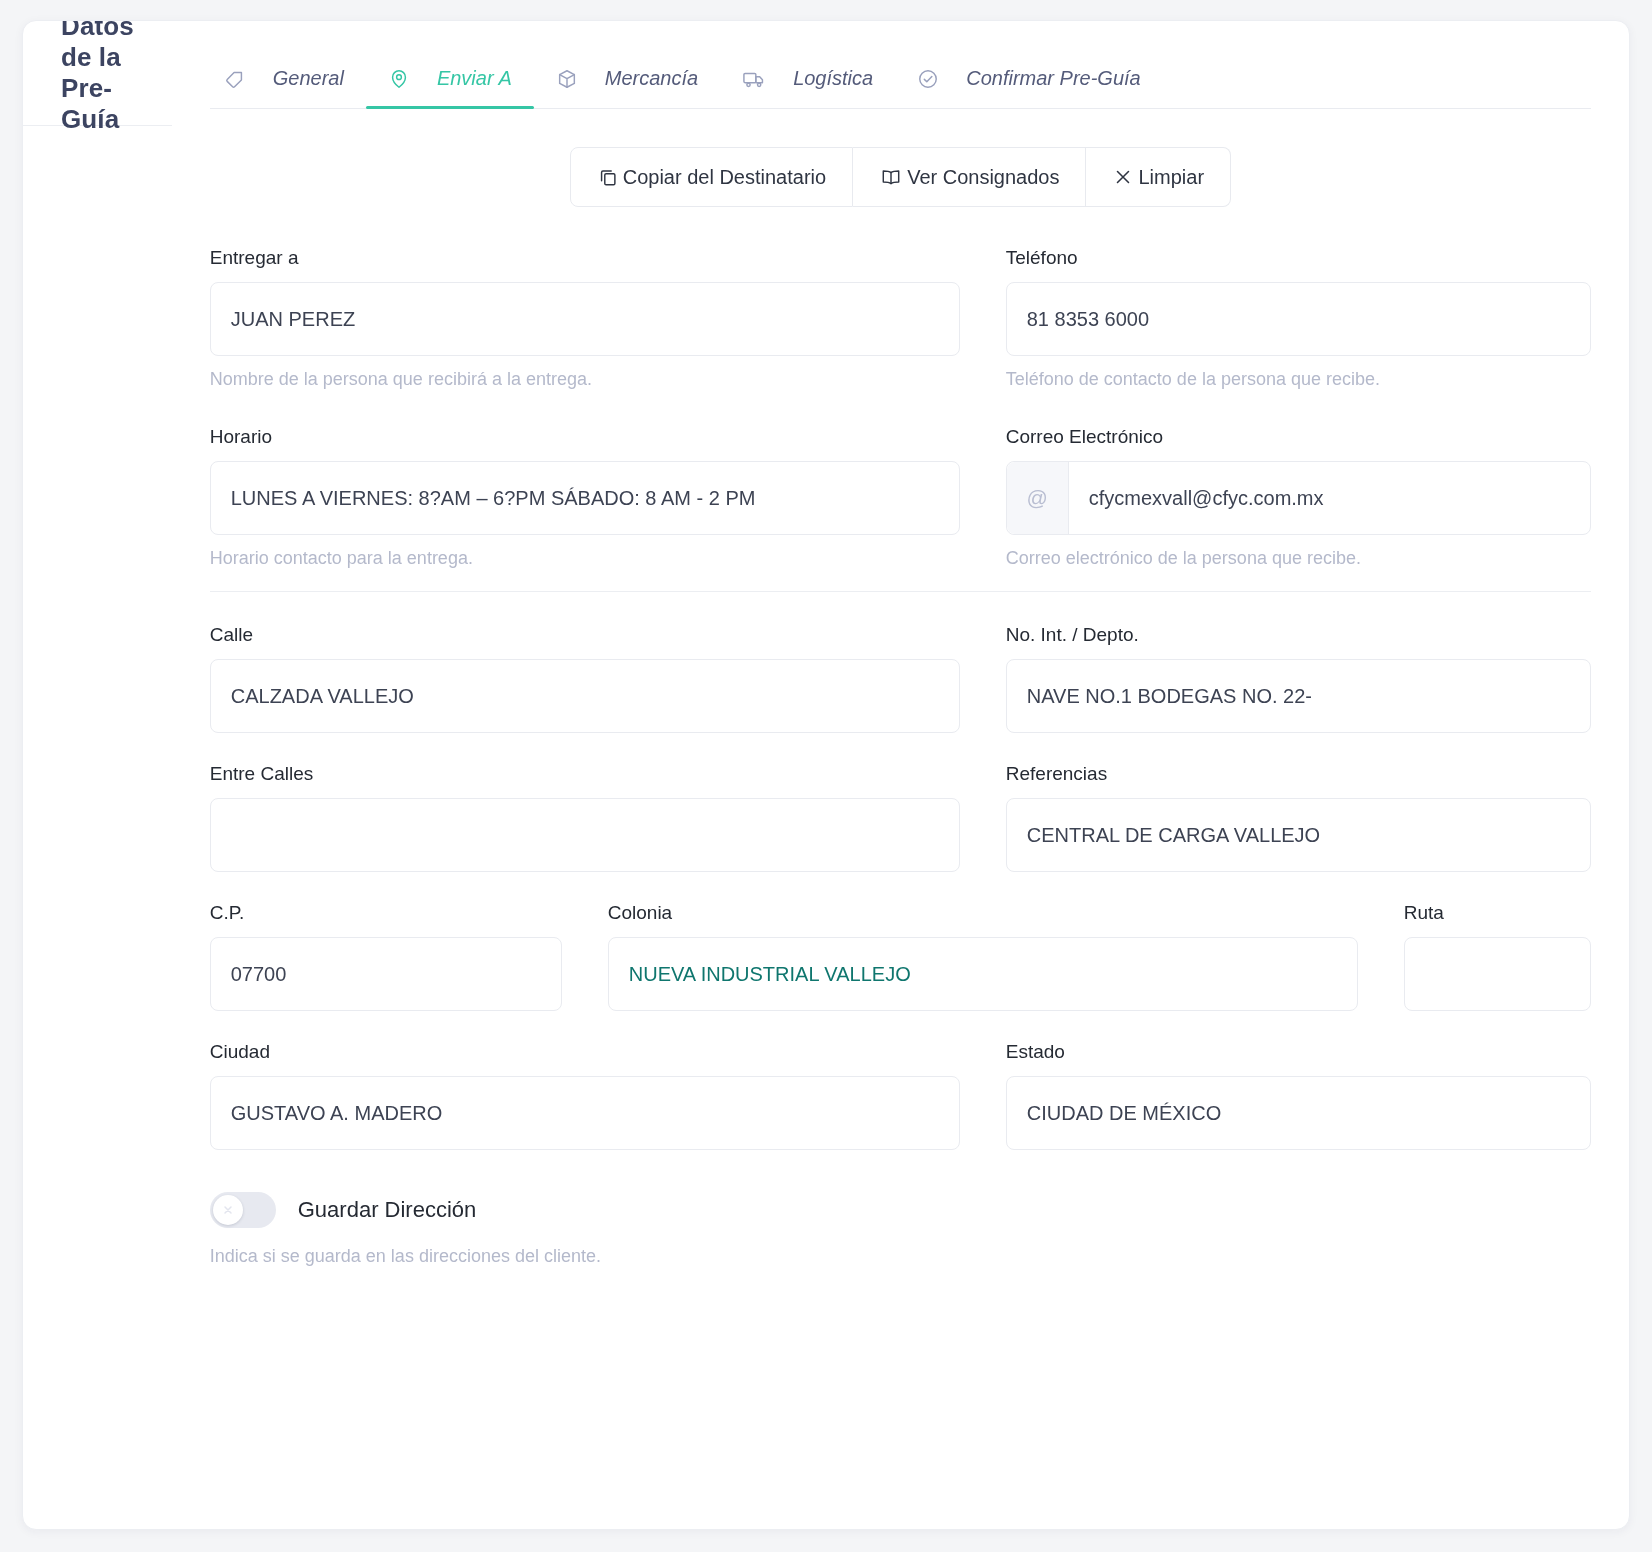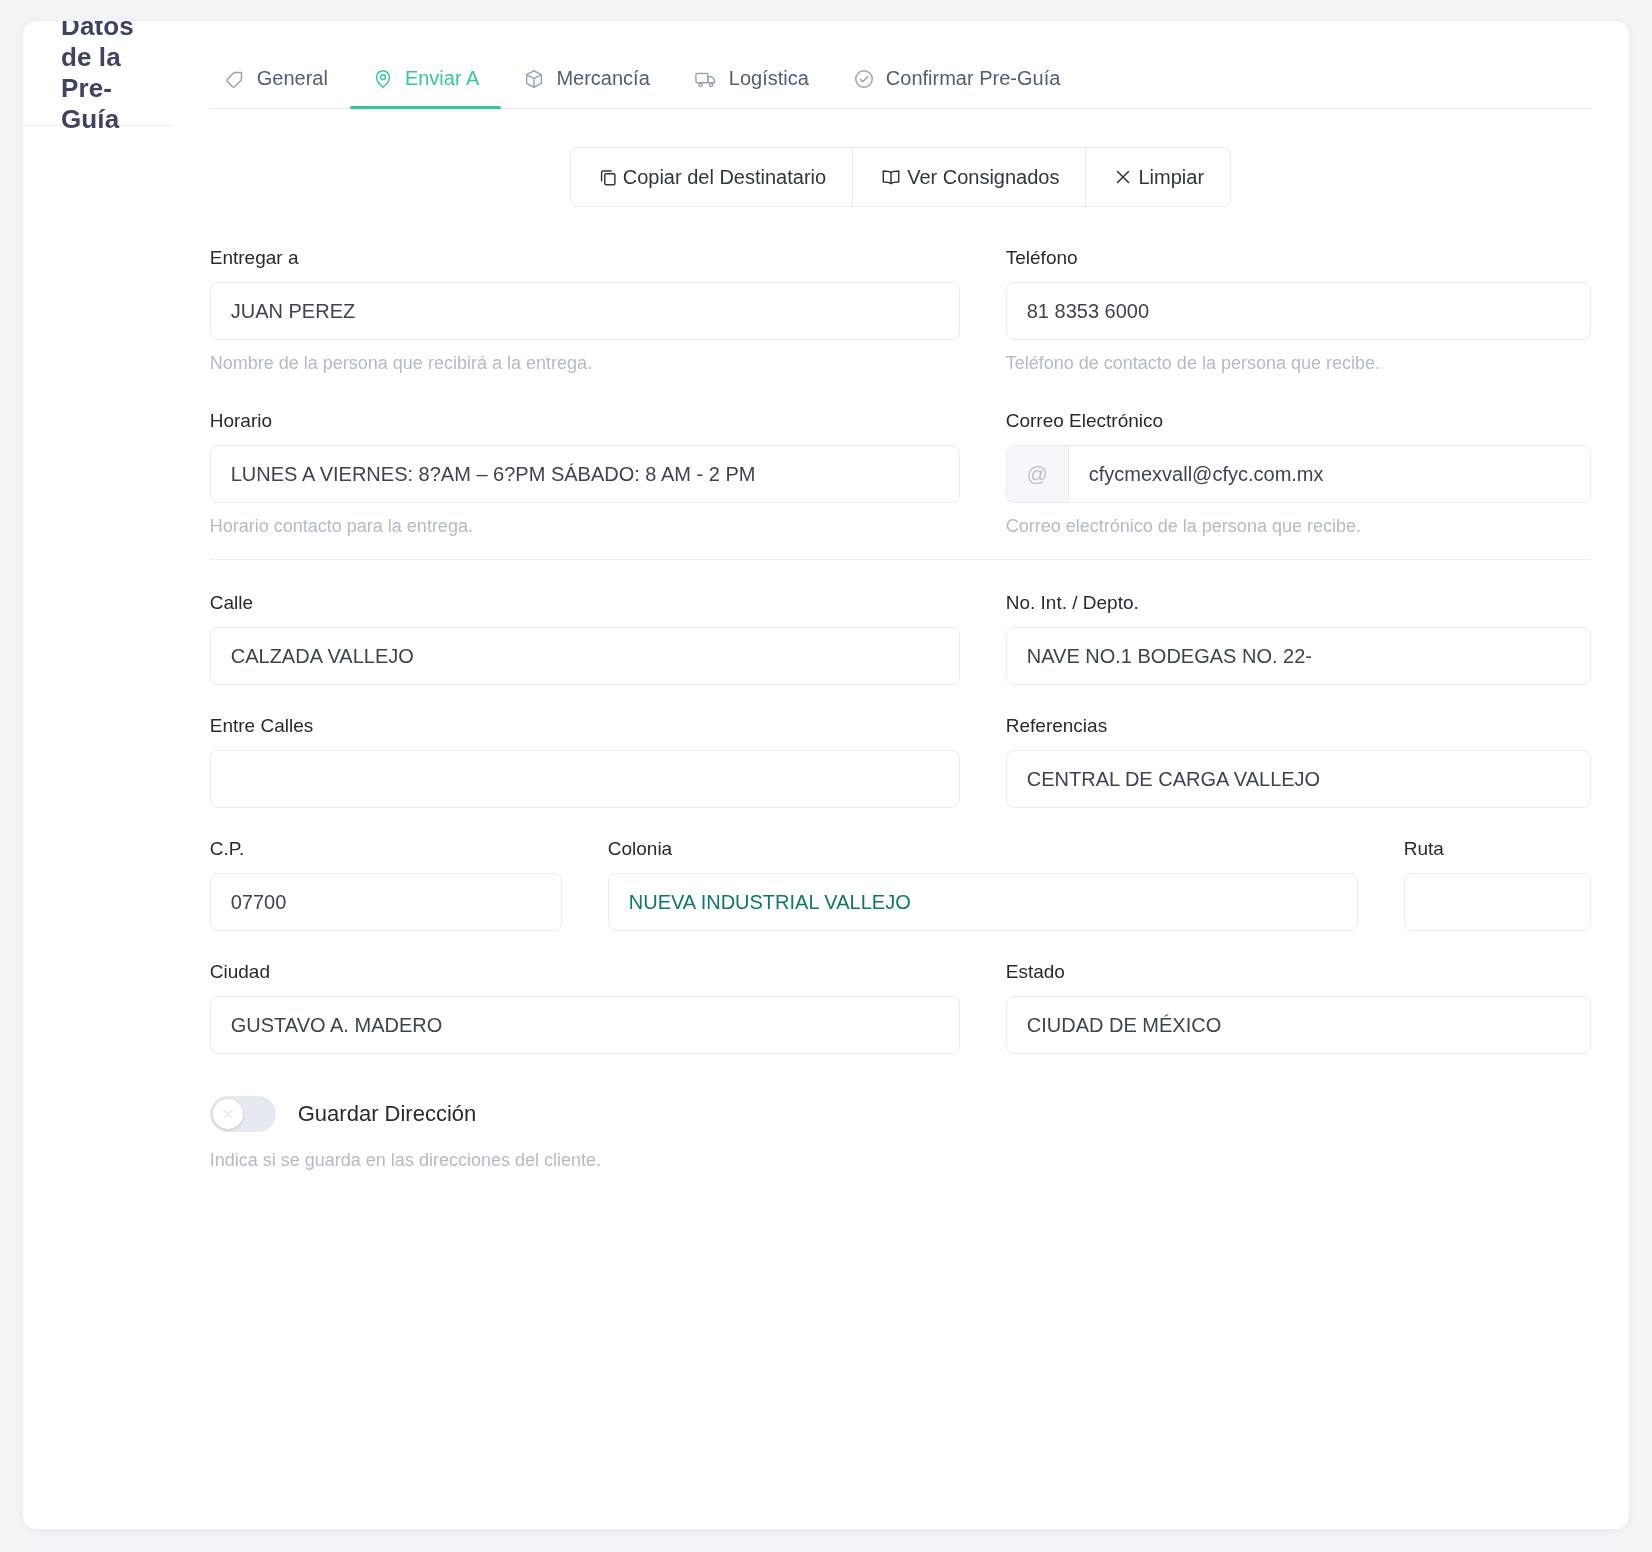--- a/index.html
+++ b/index.html
@@ -58,27 +58,28 @@
   .tabs {
     display: flex;
     align-items: flex-end;
     gap: 0;
     border-bottom: 1px solid #e9ebf0;
     margin-bottom: 38px;
   }
   .tab {
     display: flex;
     align-items: center;
-    gap: 11px;
+    gap: 27px;
     padding: 6px 22px 18px 22px;
     font-size: 20px;
     color: #545b7a;
     cursor: pointer;
     position: relative;
     white-space: nowrap;
+    font-style: italic;
   }
   .tab:first-child { padding-left: 14px; }
   .tab .tab-ic { display: flex; align-items: center; color: #9aa1bd; }
   .tab.active { color: #35c6a5; }
   .tab.active .tab-ic { color: #35c6a5; }
   .tab.active::after {
     content: "";
     position: absolute;
     left: 0; right: 0; bottom: -1px;
     height: 3px;
@@ -111,21 +112,21 @@
   .row { display: flex; gap: 46px; }
   .field { display: flex; flex-direction: column; }
 
   .lbl {
     font-size: 19px;
     color: #252a33;
     margin-bottom: 13px;
     white-space: nowrap;
   }
   .ctl {
-    height: 58px;
+    height: 74px;
     border: 1px solid #e9ebf0;
     border-radius: 8px;
     background: #fff;
     display: flex;
     align-items: center;
     padding: 0 20px;
     font-size: 20px;
     color: #3d4353;
     overflow: hidden;
     white-space: nowrap;

